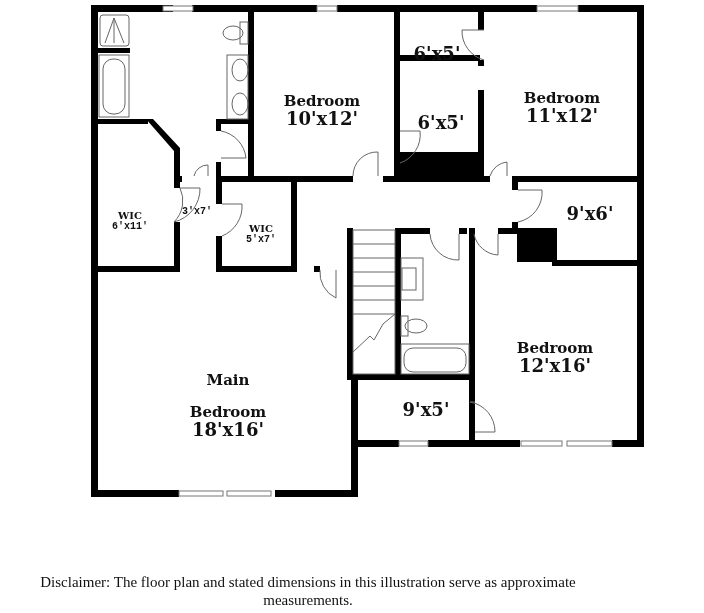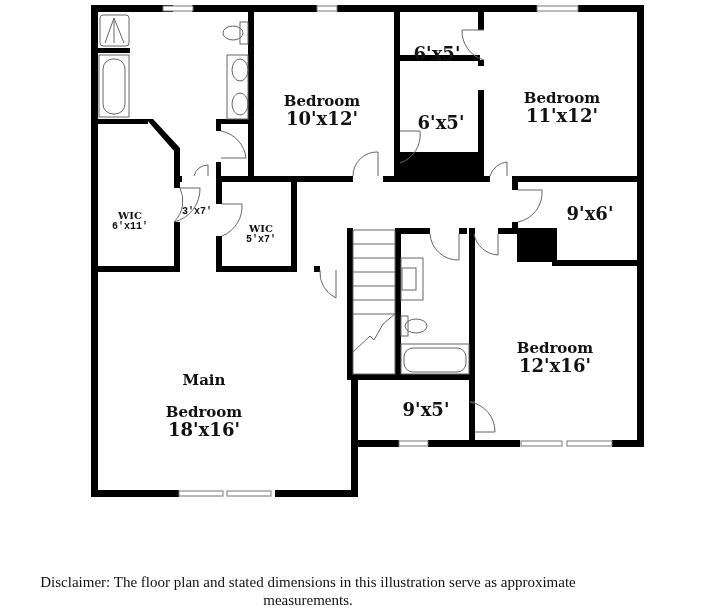--- a/index.html
+++ b/index.html
@@ -172,21 +172,21 @@
   <span class="n">WIC</span>
   <span class="d">5'x7'</span>
 </div>
 <div class="lbl" style="left:590px;top:205px;">
   <span class="d">9'x6'</span>
 </div>
 <div class="lbl" style="left:555px;top:325px;">
   <span class="n">Bedroom</span>
   <span class="d">12'x16'</span>
 </div>
-<div class="lbl" style="left:204px;top:357px;">
+<div class="lbl" style="left:228px;top:357px;">
   <span class="n">Main</span>
   <span class="n">Bedroom</span>
   <span class="d">18'x16'</span>
 </div>
 <div class="lbl" style="left:410px;top:401px;margin-left:16px;">
   <span class="d">9'x5'</span>
 </div>
 
 <div id="disclaimer">
   <span>Disclaimer: The floor plan and stated dimensions in this illustration serve as approximate measurements.</span>

